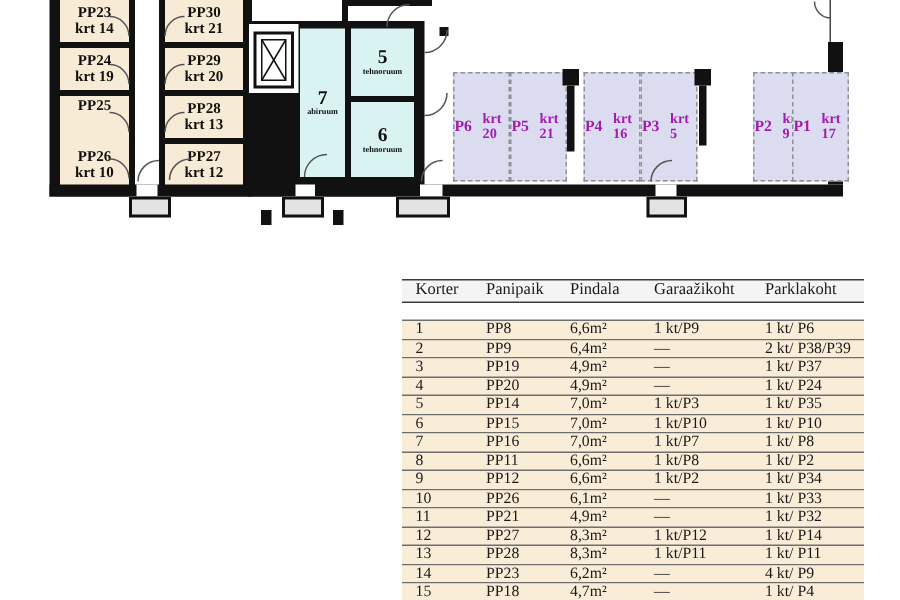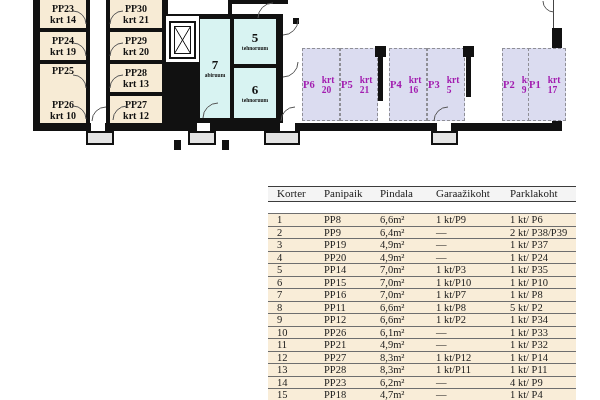--- a/index.html
+++ b/index.html
@@ -229,21 +229,21 @@
           <div class="tc c1">PP16</div>
           <div class="tc c2">7,0m²</div>
           <div class="tc c3">1 kt/P7</div>
           <div class="tc c4">1 kt/ P8</div>
         </div>
         <div class="trow">
           <div class="tc c0">8</div>
           <div class="tc c1">PP11</div>
           <div class="tc c2">6,6m²</div>
           <div class="tc c3">1 kt/P8</div>
-          <div class="tc c4">5 kt/ P2</div>
+          <div class="tc c4">1 kt/ P2</div>
         </div>
         <div class="trow">
           <div class="tc c0">9</div>
           <div class="tc c1">PP12</div>
           <div class="tc c2">6,6m²</div>
           <div class="tc c3">1 kt/P2</div>
           <div class="tc c4">1 kt/ P34</div>
         </div>
         <div class="trow">
           <div class="tc c0">10</div>

